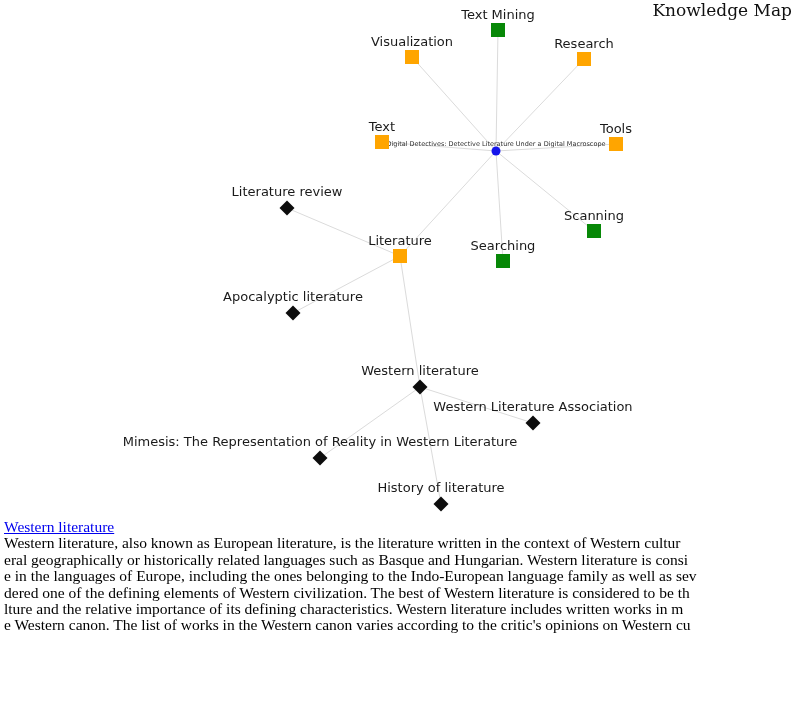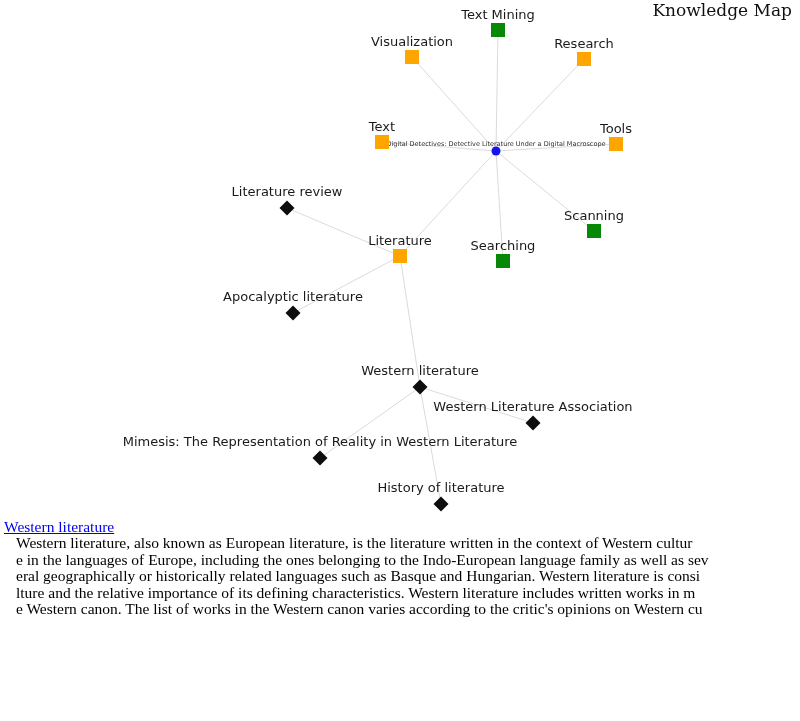--- a/index.html
+++ b/index.html
@@ -44,21 +44,21 @@
     font-family: "Liberation Serif", serif;
     font-size: 15.5px;
     line-height: 16.4px;
     color: #000000;
   }
   .article a {
     color: #0000EE;
     text-decoration: underline;
     cursor: pointer;
   }
-  .article .text-line { white-space: nowrap; margin-left: 12px; }
+  .article .text-line { white-space: nowrap; }
 </style>
 </head>
 <body>
 
 <div class="screen">
 
   <svg id="graph-svg" viewBox="0 0 800 520">
       <line x1="496" y1="151" x2="412" y2="57" stroke="#DBDBDB" stroke-width="1"></line>
       <line x1="496" y1="151" x2="498" y2="30" stroke="#DBDBDB" stroke-width="1"></line>
       <line x1="496" y1="151" x2="584" y2="59" stroke="#DBDBDB" stroke-width="1"></line>
@@ -106,20 +106,21 @@
     </svg>
 
   <div class="map-title">Knowledge Map</div>
 
   <div class="article">
     <div>
       <a href="#">Western literature</a>
     </div>
     <div>
         <div class="text-line">Western literature, also known as European literature, is the literature written in the context of Western cultur</div>
+        <div class="text-line">eral geographically or historically related languages such as Basque and Hungarian. Western literature is consi</div>
         <div class="text-line">e in the languages of Europe, including the ones belonging to the Indo-European language family as well as sev</div>
-        <div class="text-line">eral geographically or historically related languages such as Basque and Hungarian. Western literature is consi</div>
+        <div class="text-line">dered one of the defining elements of Western civilization. The best of Western literature is considered to be th</div>
         <div class="text-line">lture and the relative importance of its defining characteristics. Western literature includes written works in m</div>
         <div class="text-line">e Western canon. The list of works in the Western canon varies according to the critic's opinions on Western cu</div>
       </div>
   </div>
 
 </div>
 
 </body></html>

